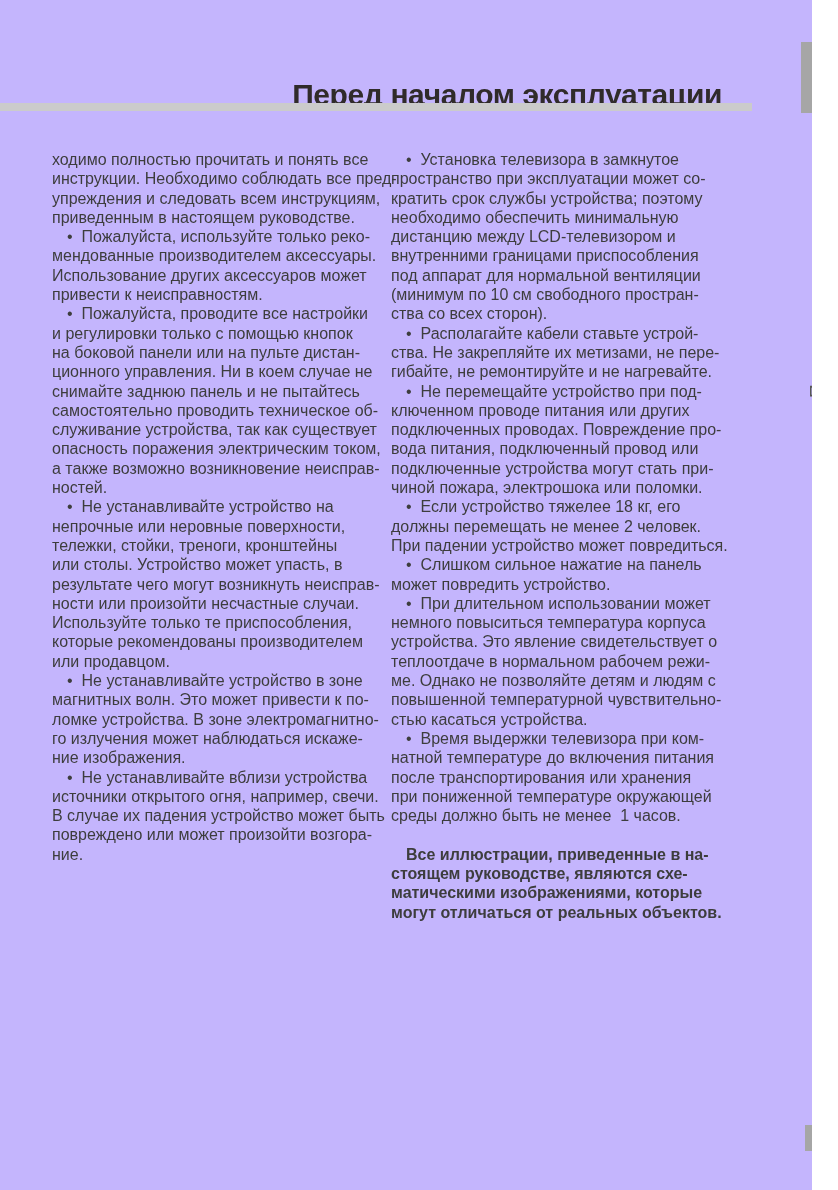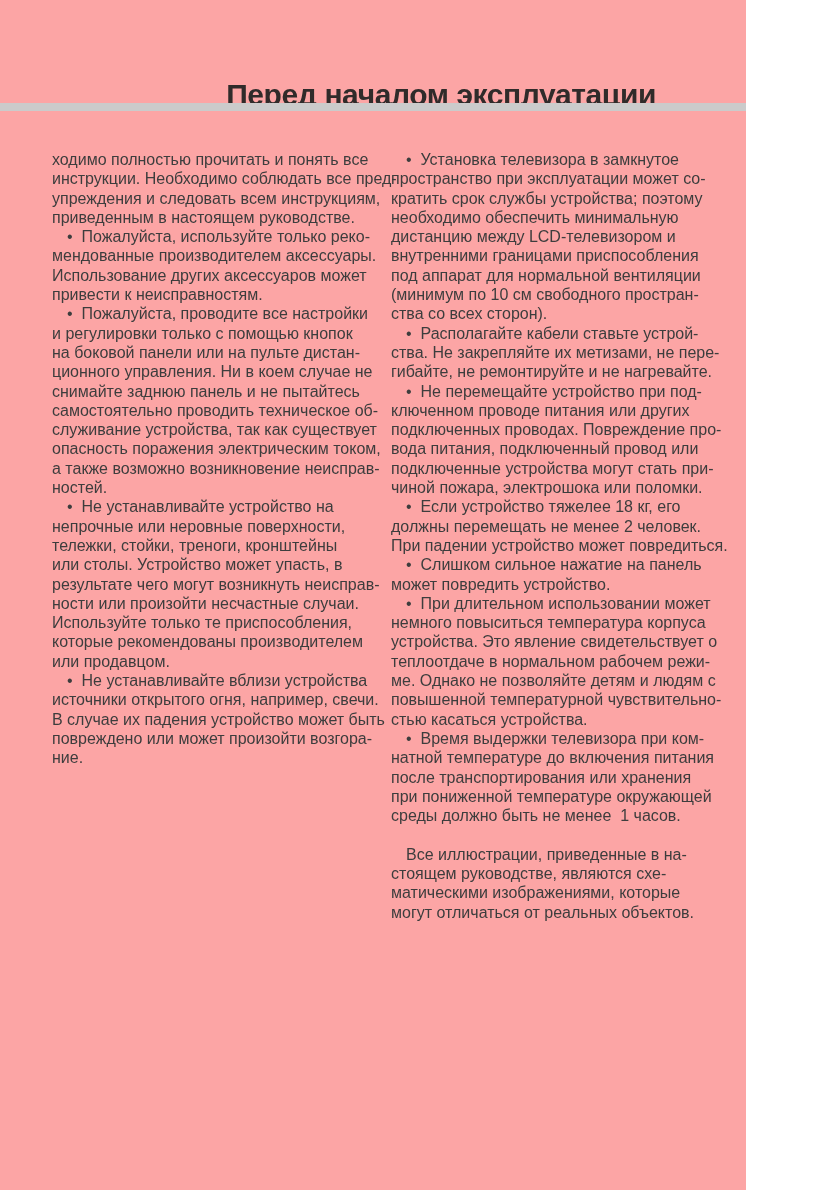--- a/index.html
+++ b/index.html
@@ -1,17 +1,17 @@
 <!DOCTYPE html>
 <html><head>
 <meta charset="utf-8">
 <style>
   html,body { margin:0; padding:0; background:#ffffff; }
   .page {
-    position:relative; width:746px; height:1190px; background:#fca5a5;
+    position:relative; width:812px; height:1190px; background:#c4b5fd;
     font-family:"Liberation Sans", sans-serif; overflow:hidden;
     --rule:#cbcbcb; --tab:#a6a6a6; --body:#3d3d3d; --title:#302b2a; --side:#575757;
   }
   .title {
     position:absolute; top:59px; right:90px;
     font-size:30px; font-weight:bold; letter-spacing:-0.4px;
     color:var(--title); white-space:nowrap; line-height:32px;
   }
   .rule { position:absolute; left:0; top:103px; width:752px; height:8px; background:var(--rule); }
   .tab-top { position:absolute; left:801px; top:42px; width:37px; height:71px; background:var(--tab); }
@@ -22,21 +22,21 @@
     font-size:19px; color:var(--side); white-space:nowrap;
   }
   .col {
     position:absolute; top:150px; width:352px;
     font-size:16px; line-height:19.3px; color:var(--body);
   }
   .col-left { left:52px; }
   .col-right { left:391px; }
   .para { margin:0; white-space:pre-wrap; text-indent:15px; }
   .para.flush { text-indent:0; }
-  .para.bold { font-weight:normal; margin-top:19.3px; }
+  .para.bold { font-weight:bold; margin-top:19.3px; }
 </style>
 </head>
 <body>
 
 <div class="page" style="--rule: #cbcbcb; --tab: #a6a6a6; --body: #3d3d3d; --title: #302b2a; --side: #575757;">
   <h1 class="title">Перед началом эксплуатации</h1>
   <div class="rule"></div>
   <div class="tab-top"></div>
   <div class="vtitle">Перед началом эксплуатации</div>
   <div class="col col-left">
@@ -60,20 +60,25 @@
 ностей.</p>
       <p class="para bullet">•  Не устанавливайте устройство на
 непрочные или неровные поверхности,
 тележки, стойки, треноги, кронштейны
 или столы. Устройство может упасть, в
 результате чего могут возникнуть неисправ-
 ности или произойти несчастные случаи.
 Используйте только те приспособления,
 которые рекомендованы производителем
 или продавцом.</p>
+      <p class="para bullet">•  Не устанавливайте устройство в зоне
+магнитных волн. Это может привести к по-
+ломке устройства. В зоне электромагнитно-
+го излучения может наблюдаться искаже-
+ние изображения.</p>
       <p class="para bullet">•  Не устанавливайте вблизи устройства
 источники открытого огня, например, свечи.
 В случае их падения устройство может быть
 повреждено или может произойти возгора-
 ние.</p>
     </div>
   <div class="col col-right">
       <p class="para bullet">•  Установка телевизора в замкнутое
 пространство при эксплуатации может со-
 кратить срок службы устройства; поэтому

